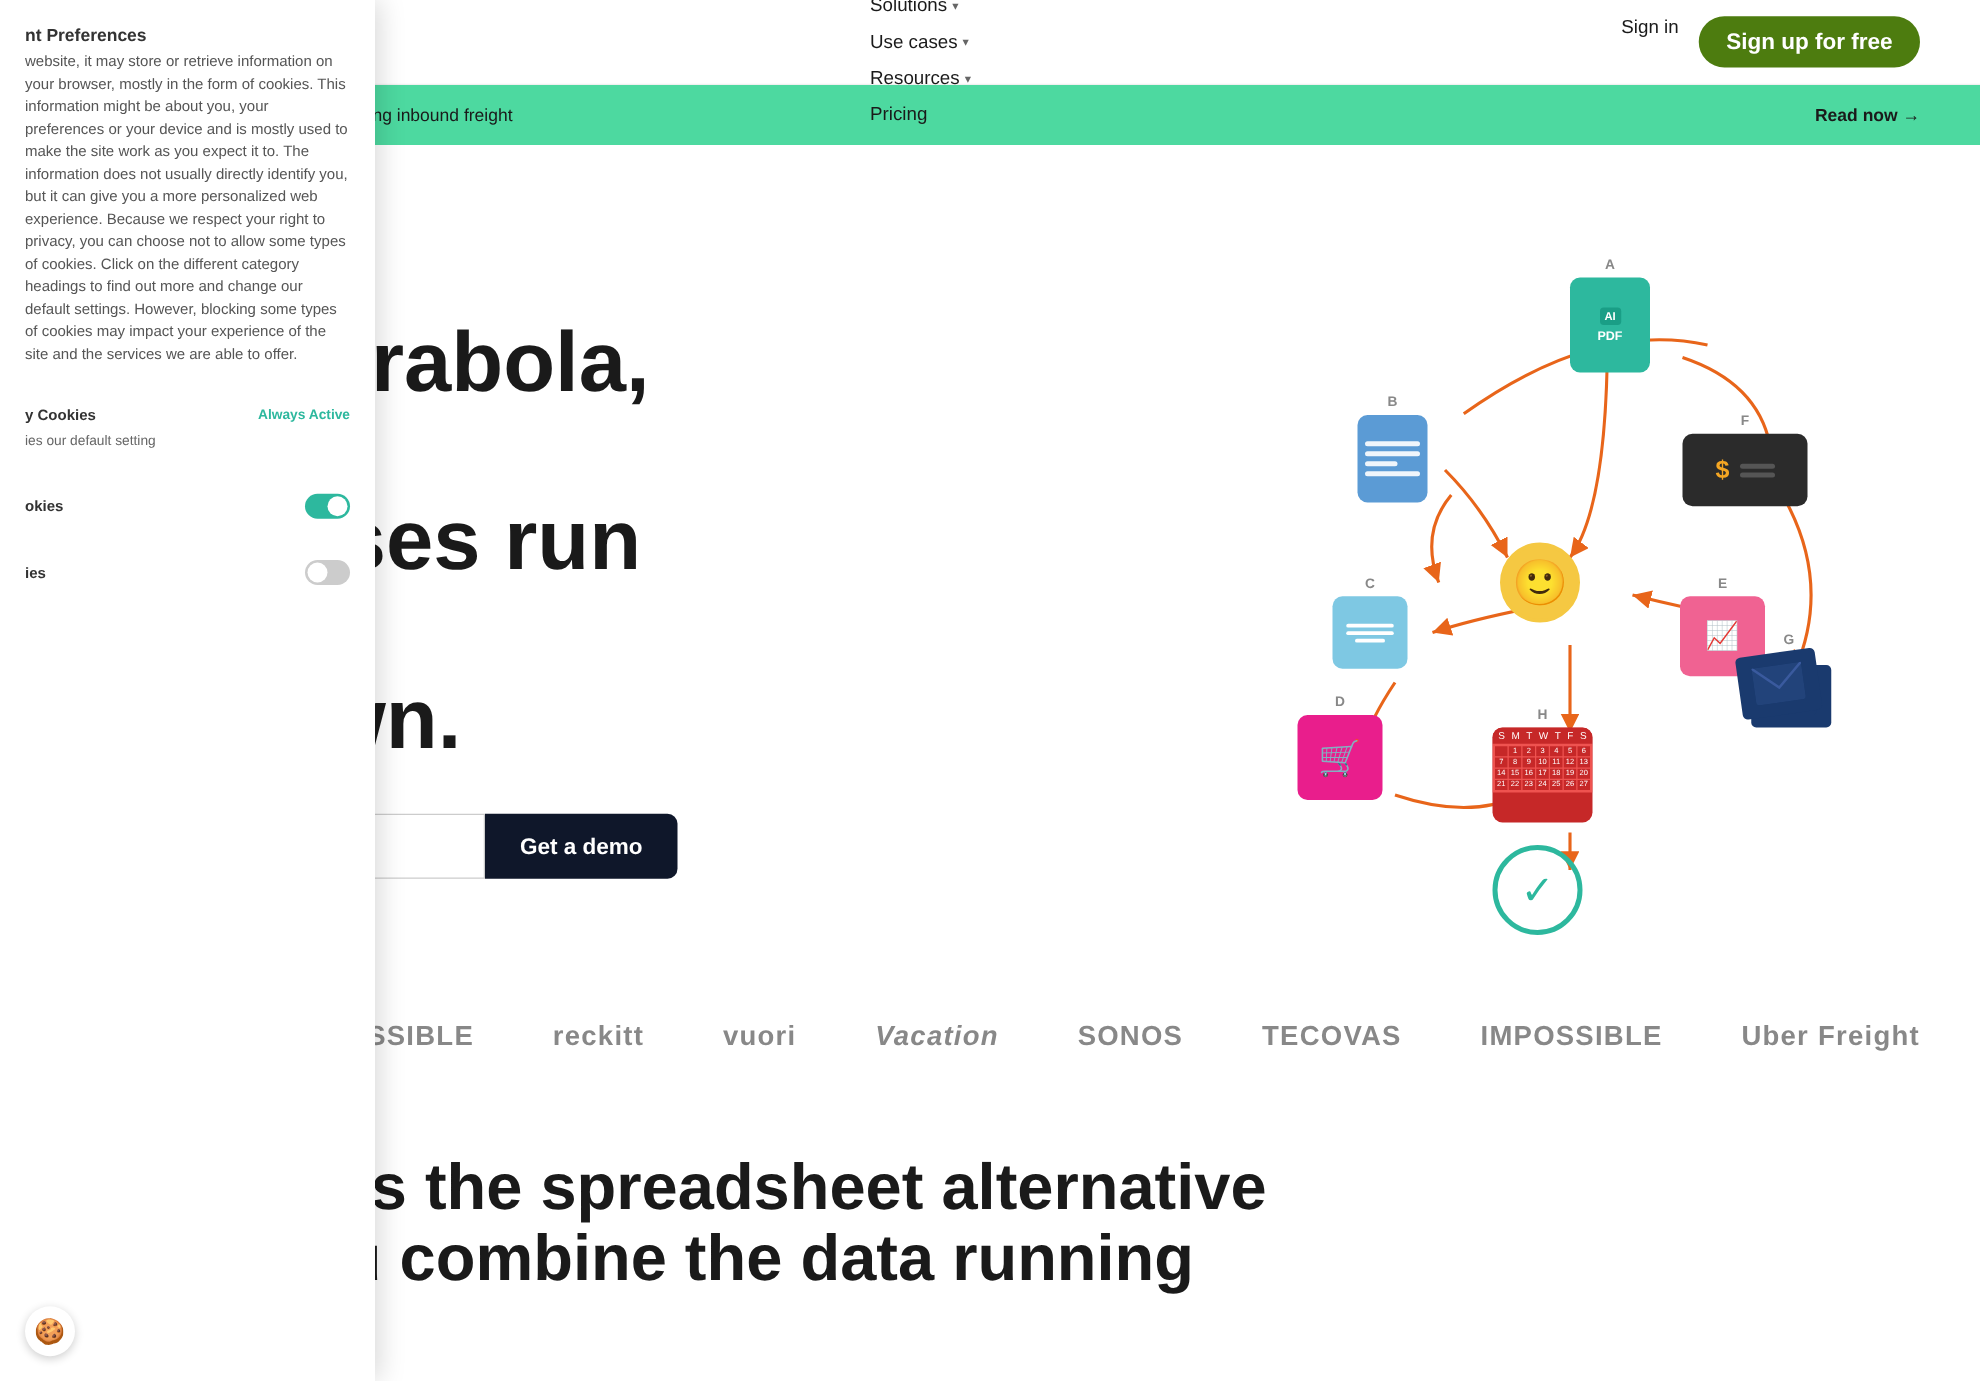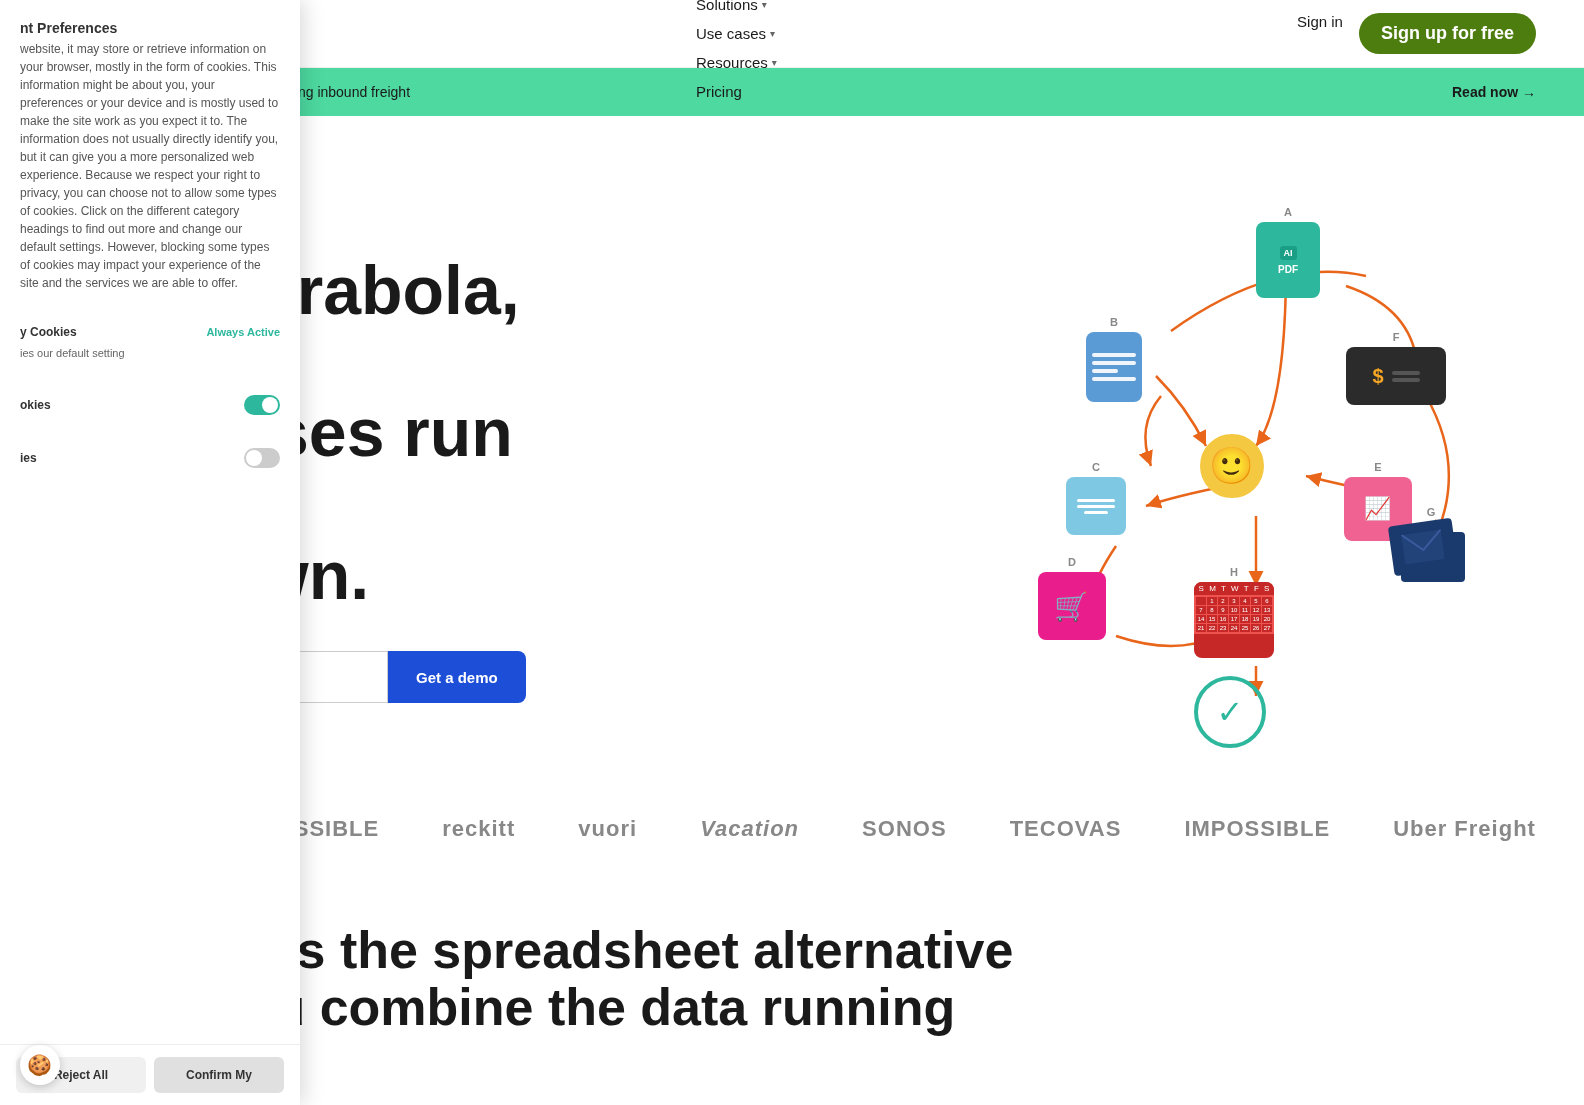--- a/index.html
+++ b/index.html
@@ -59,22 +59,22 @@
     .email-input {
       width: 220px; height: 52px; border: 1px solid #ccc; border-radius: 8px 0 0 8px;
       padding: 0 16px; font-size: 15px; outline: none;
       border-right: none;
     }
     .name-input {
       width: 120px; height: 52px; border: 1px solid #ccc;
       padding: 0 16px; font-size: 15px; outline: none;
     }
     .demo-btn {
-      height: 52px; background: #1d4ed8; color: #fff; border: none;
-      border-radius: 0 8px 8px 0; padding: 0 28px; font-size: 15px; font-weight: 600;
+      height: 52px; background: #0f172a; color: #fff; border: none;
+      border-radius: 0 8px 8px 0; padding: 0 28px; font-size: 18px; font-weight: 600;
       cursor: pointer;
     }
 
     
     .hero-diagram {
       position: relative; width: 560px; height: 540px; flex-shrink: 0;
     }
     .diagram-svg { position: absolute; top: 0; left: 0; width: 100%; height: 100%; }
 
     
@@ -241,24 +241,20 @@
     </div>
 
     <div class="cookie-section">
       <div class="cookie-section-header">
         <span class="cookie-section-title">ies</span>
         <div class="toggle-switch">
           <div class="toggle-knob"></div>
         </div>
       </div>
     </div>
-  </div>
-  <div class="cookie-bottom">
-    <button class="btn-reject-all">Reject All</button>
-    <button class="btn-confirm">Confirm My</button>
   </div>
 </div>
 
 <div style="margin-left: 0; position: relative;">
 
   <nav class="navbar">
     <div class="nav-logo">
       <svg class="nav-logo-icon" viewBox="0 0 28 28" fill="none">
         <path d="M14 4C8.5 4 4 8.5 4 14s4.5 10 10 10 10-4.5 10-10S19.5 4 14 4zm0 3c1.7 0 3 1.3 3 3s-1.3 3-3 3-3-1.3-3-3 1.3-3 3-3zm0 14c-2.5 0-4.7-1.3-6-3.2.03-2 4-3.1 6-3.1s5.97 1.1 6 3.1C18.7 19.7 16.5 21 14 21z" fill="#1a1a1a"></path>
       </svg>

